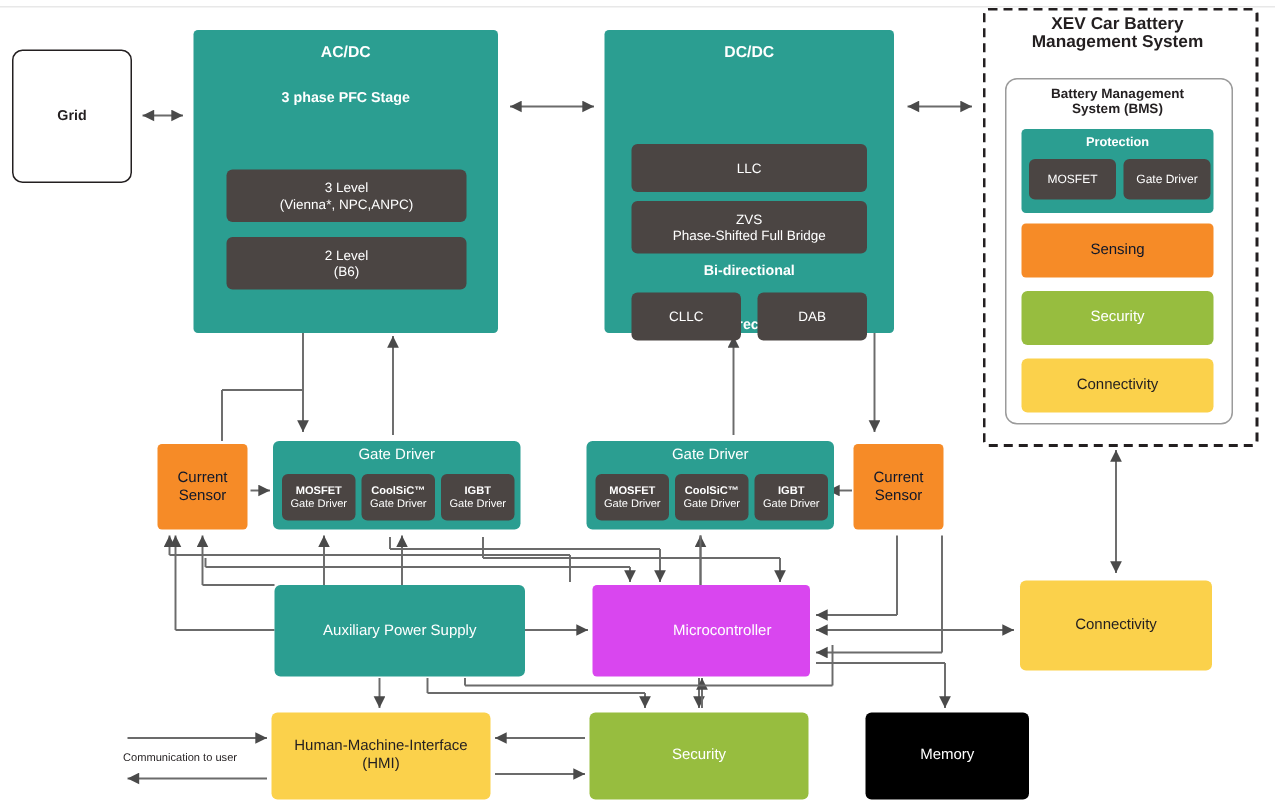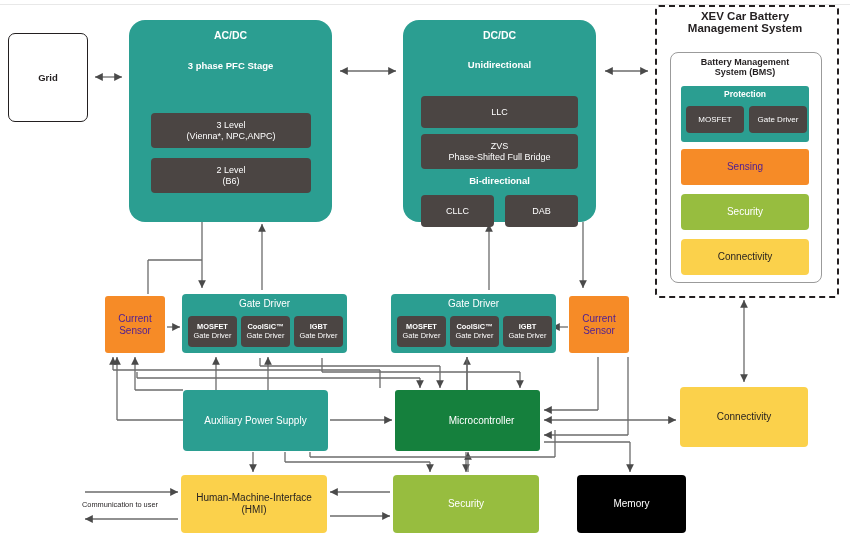--- a/index.html
+++ b/index.html
@@ -1,26 +1,26 @@
 <!DOCTYPE html>
 <html><head>
 <meta charset="utf-8">
 <style>
   html,body{margin:0;padding:0;background:#ffffff;}
   body{width:850px;height:540px;position:relative;overflow:hidden;
        font-family:"Liberation Sans","DejaVu Sans",sans-serif;color:#231f20;}
   #canvas{position:absolute;left:0;top:0;width:850px;height:540px;}
   .blk{position:absolute;box-sizing:border-box;display:flex;flex-direction:column;
        align-items:center;justify-content:center;text-align:center;line-height:1.18;}
-  .teal{background:#2b9e91;color:#ffffff;border-radius:16px;}
+  .teal{background:#2b9e91;color:#ffffff;border-radius:3px;}
   .dark{background:#4b4543;color:#ffffff;border-radius:4px;}
-  .orange{background:#f68b27;color:#4c1d95;border-radius:3px;}
+  .orange{background:#f68b27;color:#0f172a;border-radius:3px;}
   .green{background:#97bd3f;color:#ffffff;border-radius:4px;}
   .yellow{background:#fbd14b;color:#231f20;border-radius:4px;}
-  .magenta{background:#15803d;color:#ffffff;border-radius:3px;padding-left:28px;}
+  .magenta{background:#d946ef;color:#ffffff;border-radius:3px;padding-left:28px;}
   .grey{background:#000000;color:#ffffff;border-radius:4px;}
   .white{background:#ffffff;color:#231f20;border:1.6px solid #231f20;border-radius:7px;}
   .panel{background:#ffffff;border:1.4px solid #9b9b9b;border-radius:8px;}
   .dashed{background:#ffffff;border:2px dashed #231f20;border-radius:4px;}
   .t-hdr{font-weight:bold;font-size:10.5px;}
   .t-sub{font-weight:bold;font-size:9.5px;}
   .t-cell{font-size:9px;}
   .t-cellb{font-size:8.5px;font-weight:bold;}
   .t-small{font-size:7.4px;}
   .t-note{font-size:7.6px;line-height:1.3;padding:0 12px;}
@@ -144,21 +144,21 @@
     <div class="blk dark" style="position:absolute;left:22px;top:93px;width:160px;height:35px;">
       <span class="t-cell">3 Level</span>
       <span class="t-cell">(Vienna*, NPC,ANPC)</span>
     </div>
     <div class="blk dark" style="position:absolute;left:22px;top:138px;width:160px;height:35px;">
       <span class="t-cell">2 Level</span>
       <span class="t-cell">(B6)</span>
     </div>
   </div>
 
-  <div class="blk teal" style="left:403px;top:20px;width:193px;height:202px;justify-content:flex-start;padding-top:9px;">
+  <div class="blk teal" style="left:403px;top:20px;width:193px;height:202px;justify-content:space-between;padding-top:9px;">
     <span class="t-hdr">DC/DC</span>
     <span class="t-sub" style="margin-top:18px;">Unidirectional</span>
     <div class="blk dark" style="position:absolute;left:18px;top:76px;width:157px;height:32px;">
       <span class="t-cell">LLC</span>
     </div>
     <div class="blk dark" style="position:absolute;left:18px;top:114px;width:157px;height:35px;">
       <span class="t-cell">ZVS</span>
       <span class="t-cell">Phase-Shifted Full Bridge</span>
     </div>
     <span class="t-sub" style="position:absolute;left:0;top:155px;width:193px;">Bi-directional</span>
@@ -236,21 +236,21 @@
     <div class="blk dark" style="position:absolute;left:59px;top:22px;width:49px;height:31px;">
       <span class="t-small" style="font-weight:bold;">CoolSiC™</span>
       <span class="t-small">Gate Driver</span>
     </div>
     <div class="blk dark" style="position:absolute;left:112px;top:22px;width:49px;height:31px;">
       <span class="t-small" style="font-weight:bold;">IGBT</span>
       <span class="t-small">Gate Driver</span>
     </div>
   </div>
 
-  <div class="blk teal" style="left:183px;top:390px;width:145px;height:61px;border-radius:4px;">
+  <div class="blk teal" style="left:183px;top:390px;width:167px;height:61px;border-radius:4px;">
     <span class="t-big">Auxiliary Power Supply</span>
   </div>
 
   <div class="blk magenta" style="left:395px;top:390px;width:145px;height:61px;">
     <span class="t-big">Microcontroller</span>
   </div>
 
   <div class="blk yellow" style="left:680px;top:387px;width:128px;height:60px;">
     <span class="t-big">Connectivity</span>
   </div>

